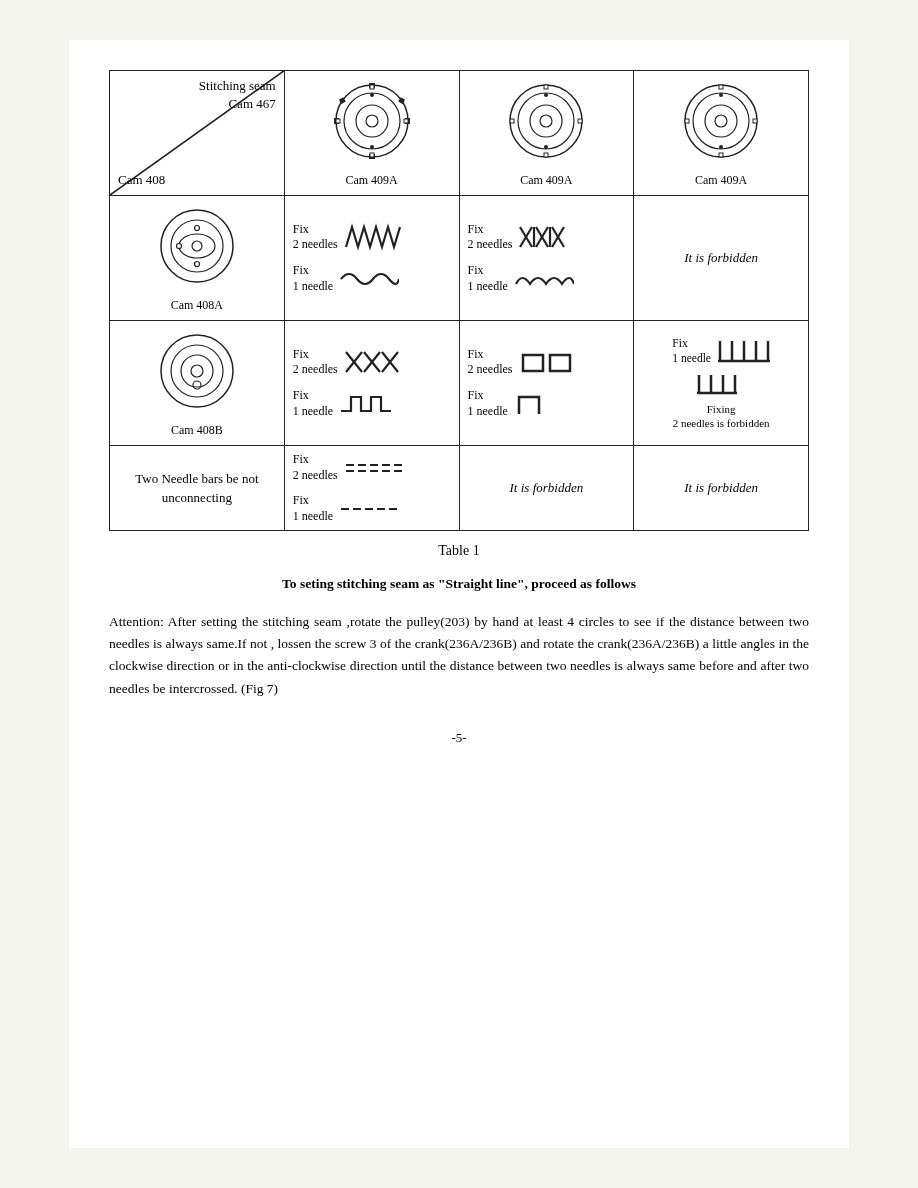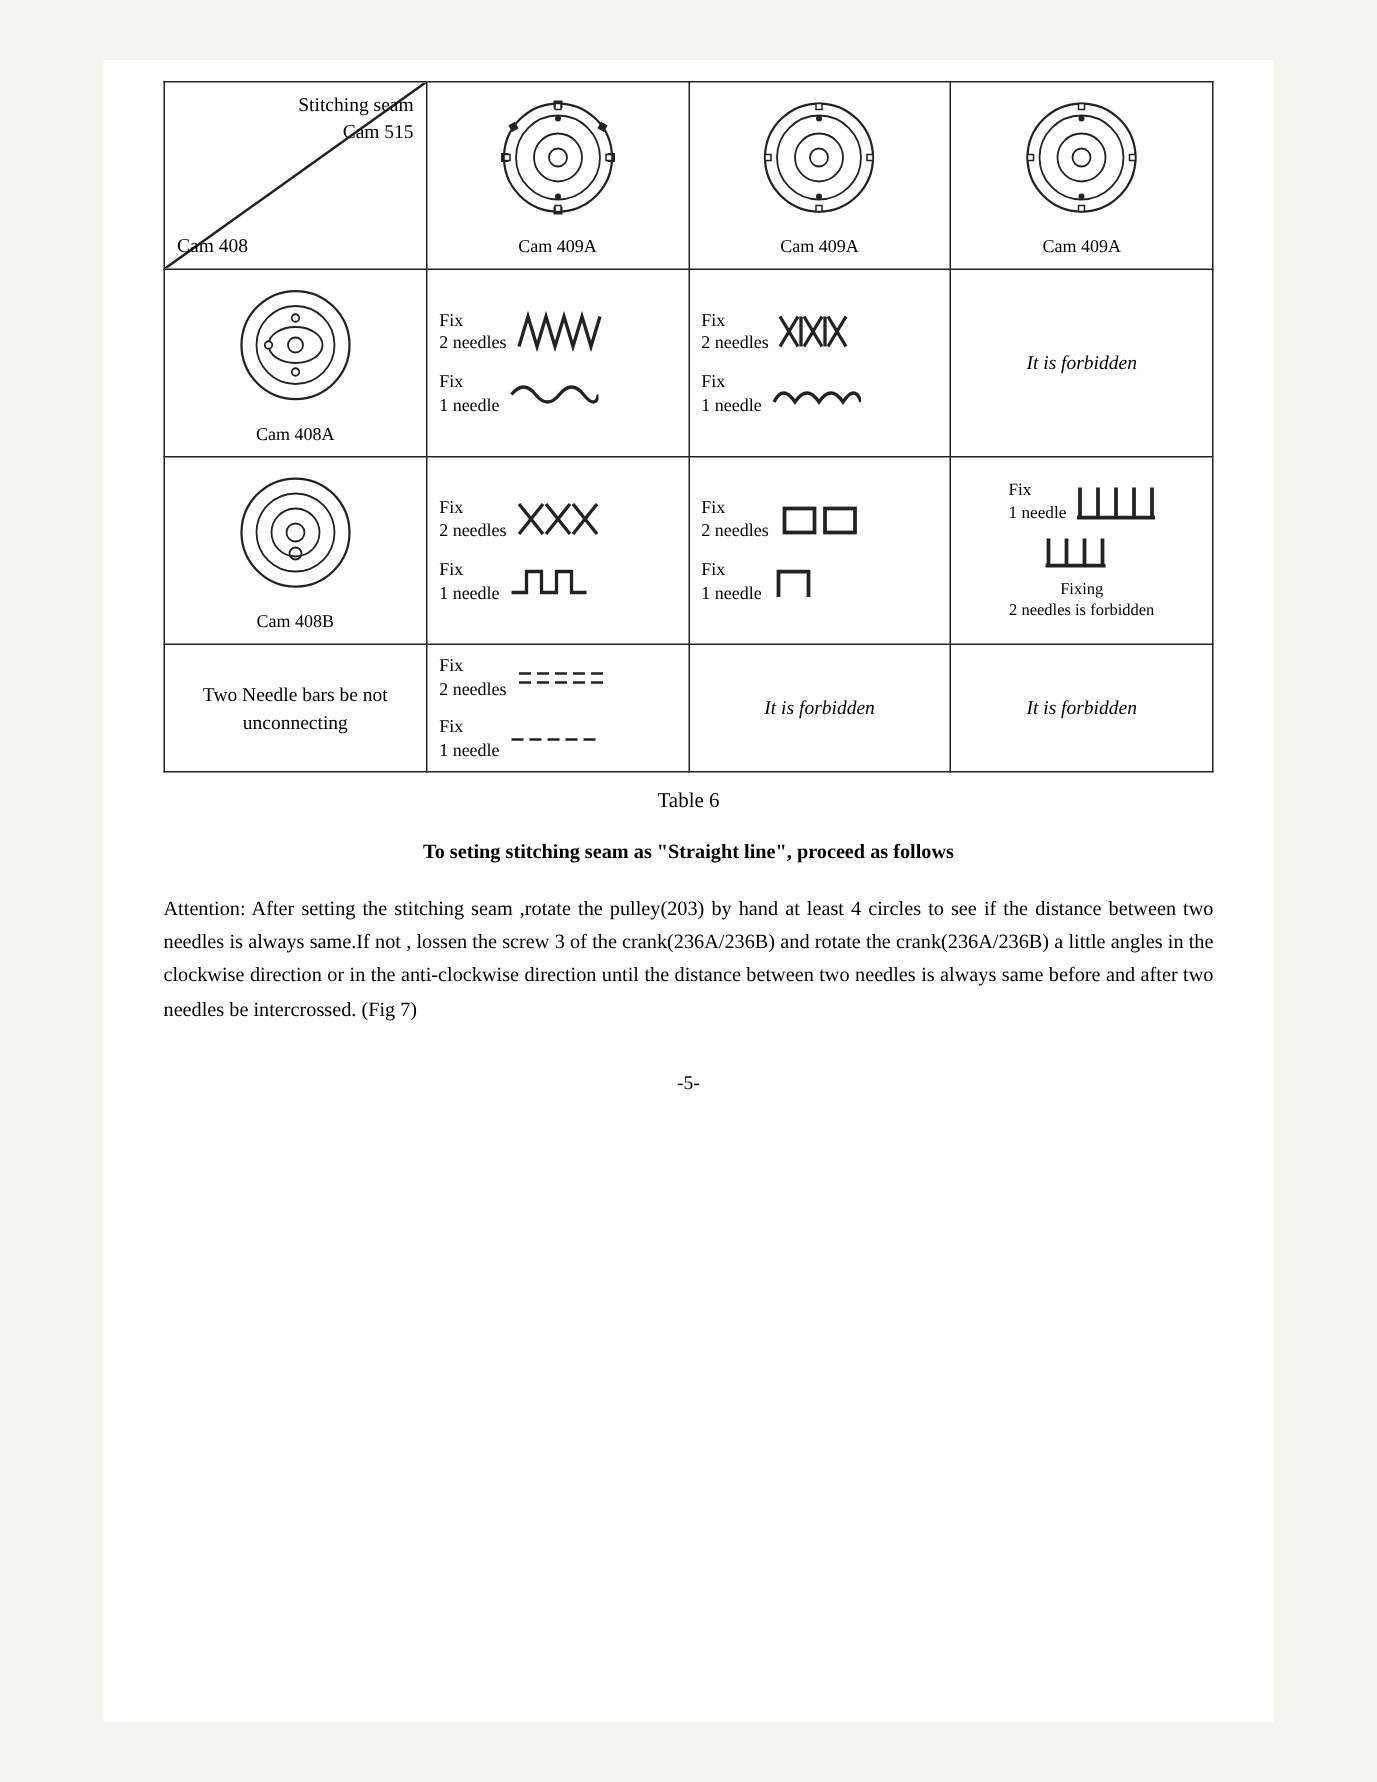--- a/index.html
+++ b/index.html
@@ -8,21 +8,21 @@
       font-family: 'Times New Roman', serif;
       width: 918px;
       min-height: 1188px;
       display: flex;
       justify-content: center;
       padding: 40px 20px;
     }
     .page {
       background: white;
       width: 780px;
-      padding: 14px 40px 60px 40px;
+      padding: 30px 40px 60px 40px;
     }
     
     .main-table {
       width: 100%;
       border-collapse: collapse;
       margin-bottom: 12px;
     }
     .main-table td {
       border: 1.5px solid #222;
       padding: 6px 8px;
@@ -120,21 +120,21 @@
 
     <tbody>
         <tr>
 
       <td class="header-cell-topleft" style="width:155px; height:110px; padding:0; position:relative;">
         <svg class="diagonal-line" width="100%" height="100%" viewBox="0 0 155 110" preserveAspectRatio="none" xmlns="http://www.w3.org/2000/svg">
           <line x1="0" y1="110" x2="155" y2="0" stroke="#222" stroke-width="1.5"></line>
         </svg>
         <span class="topleft-text-top">
           <span>Stitching seam</span><br>
-          <span>Cam 515</span>
+          <span>Cam 467</span>
         </span>
         <span class="topleft-text-bottom">Cam 408</span>
       </td>
 
       <td style="width:155px;">
         <div class="cam-circle">
           <svg width="80" height="80" viewBox="0 0 80 80" xmlns="http://www.w3.org/2000/svg">
 
             <circle cx="40" cy="40" r="36" fill="none" stroke="#222" stroke-width="1.5"></circle>
             <circle cx="40" cy="40" r="28" fill="none" stroke="#222" stroke-width="1.2"></circle>
@@ -366,21 +366,21 @@
         <span class="forbidden-text">It is forbidden</span>
       </td>
 
       <td>
         <span class="forbidden-text">It is forbidden</span>
       </td>
     </tr>
   </tbody>
     </table>
 
-  <div class="table-caption">Table 6</div>
+  <div class="table-caption">Table 1</div>
 
   <div class="instructions">
     <p class="bold-line">To  seting stitching seam as "Straight line", proceed as follows</p>
   </div>
 
   <div class="attention-block">
     <span class="attention-label">Attention:</span><span> After setting the stitching seam ,rotate the pulley(203) by hand at least 4 circles to see if the distance between two needles is always  same.If not , lossen the screw 3 of the crank(236A/236B) and rotate the crank(236A/236B) a little angles in the clockwise direction or in the anti-clockwise direction until the distance between two needles is always same before and after two needles be intercrossed. (Fig 7)</span>
   </div>
 
   <div class="page-number">-5-</div>

